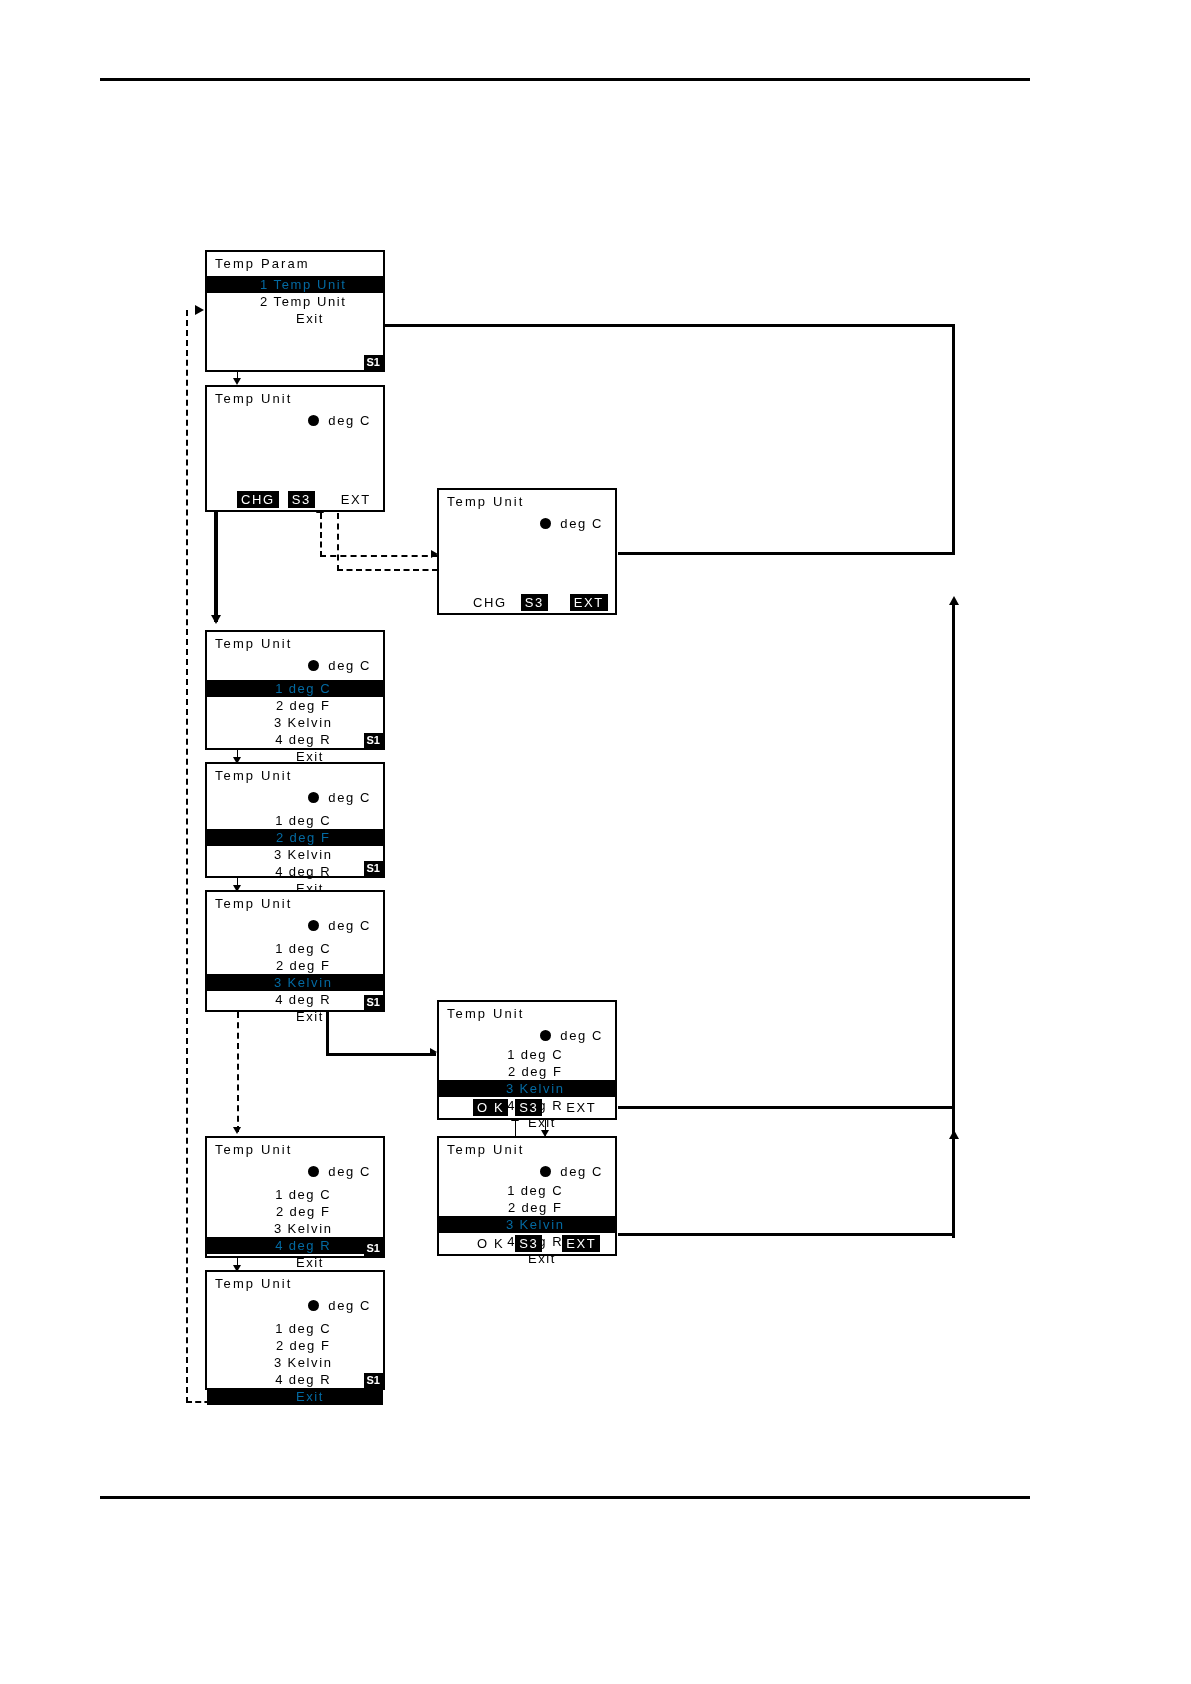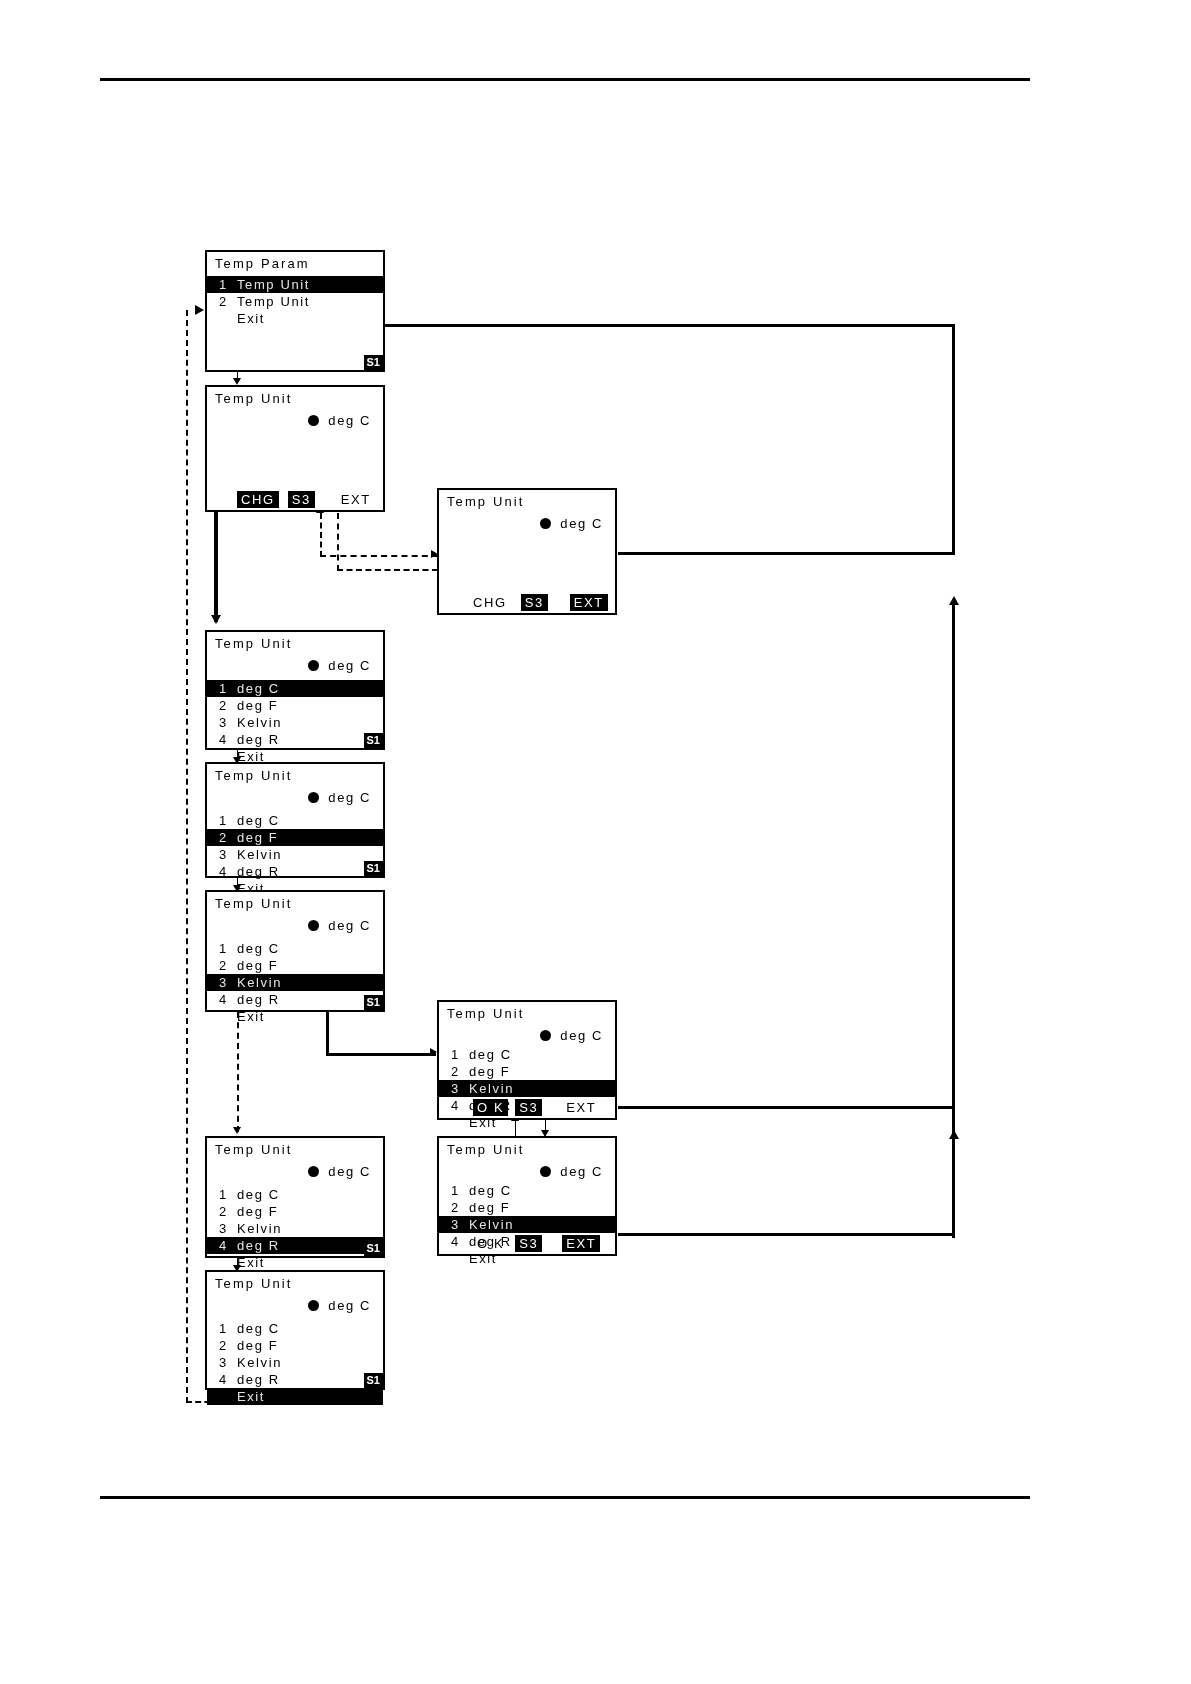--- a/index.html
+++ b/index.html
@@ -25,20 +25,21 @@
   }
   .page-rule.top { top: 78px; }
   .page-rule.bottom { top: 1496px; }
 
   
   .screen {
     position: absolute;
     border: 2px solid #000;
     background: #fff;
     box-sizing: border-box;
+    text-align: center;
   }
   .screen .title {
     position: absolute;
     left: 8px;
     top: 4px;
     font-size: 13px;
     letter-spacing: 2.1px;
     white-space: nowrap;
   }
   .screen .unit-readout {
@@ -71,21 +72,21 @@
     height: 17px;
     line-height: 17px;
     font-size: 13px;
     letter-spacing: 1.6px;
     padding-left: 30px;
     white-space: nowrap;
     box-sizing: border-box;
   }
   .menu-row.sel {
     background: #000;
-    color: #e5e5e5;
+    color: #0369a1;
   }
   .menu-row .num {
     display: inline-block;
     width: 18px;
     margin-left: -18px;
   }
 
   
   .softbar {
     position: absolute;

